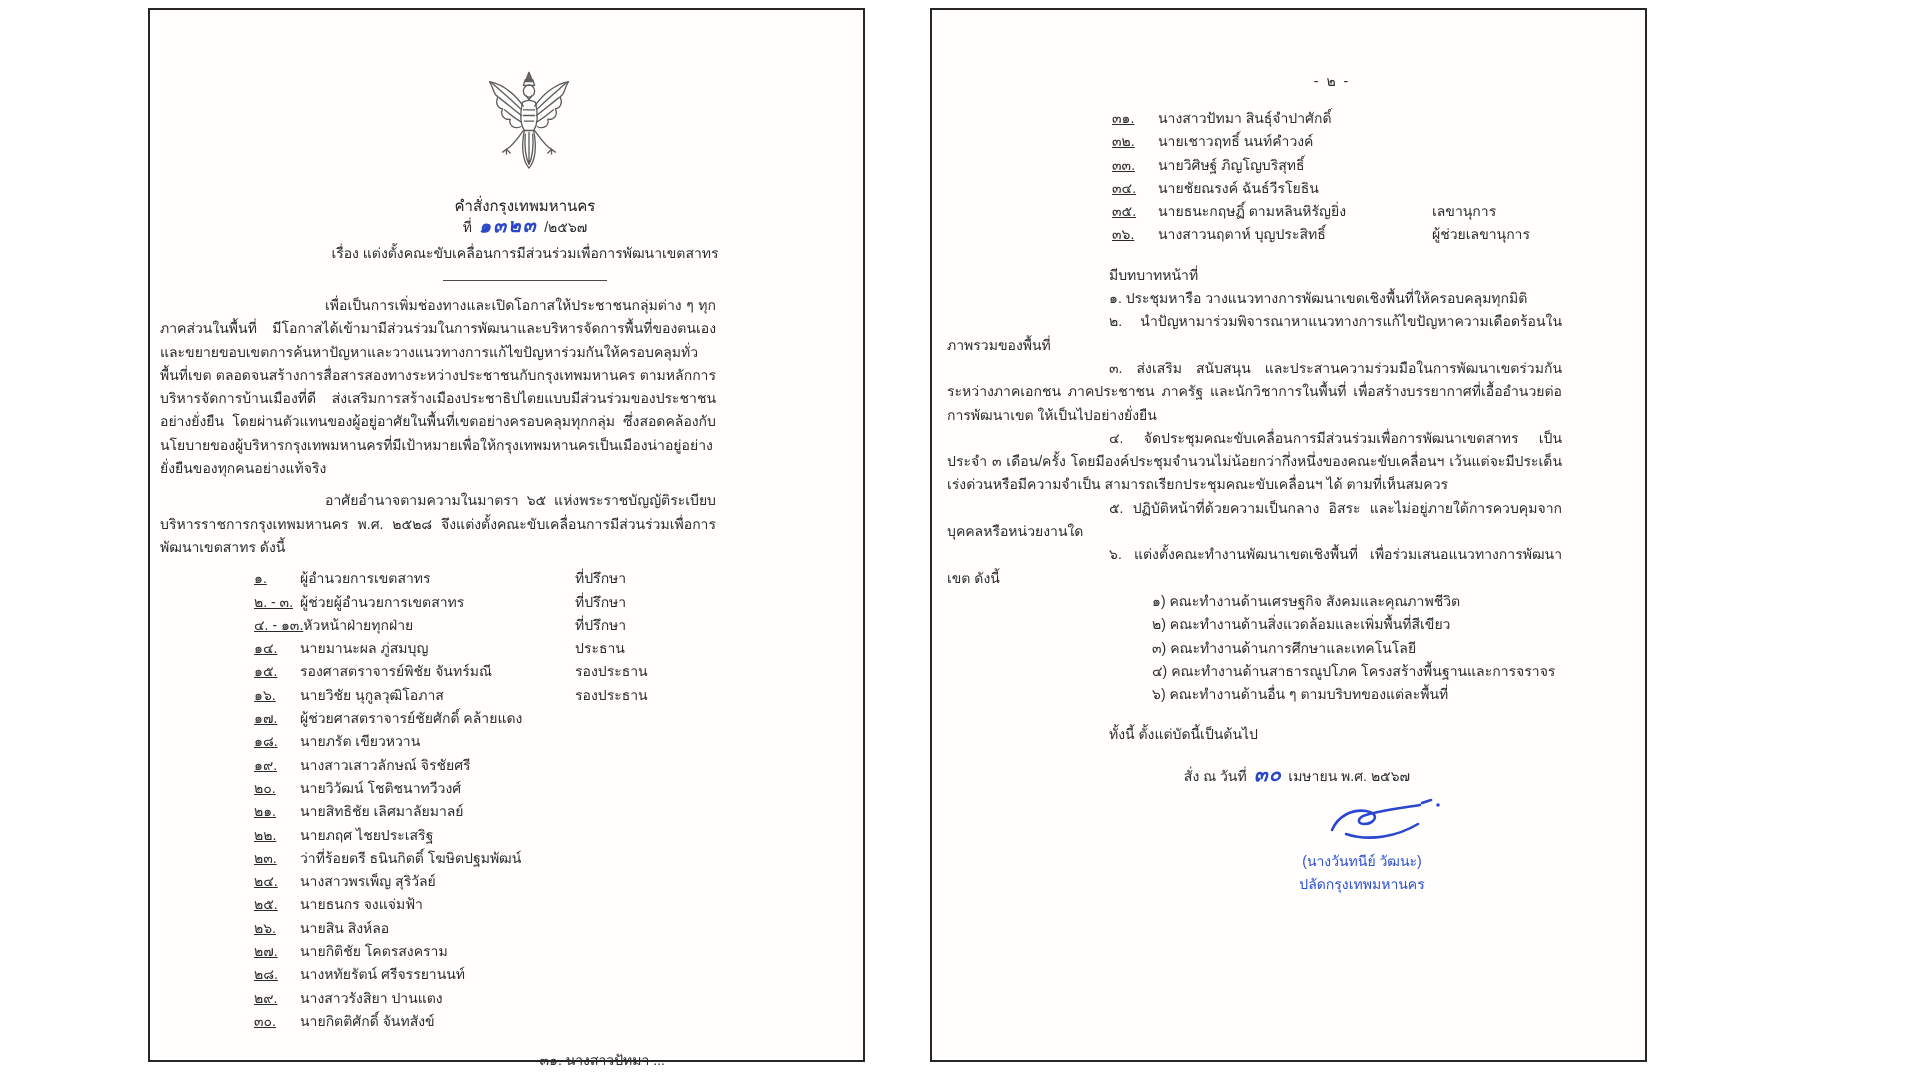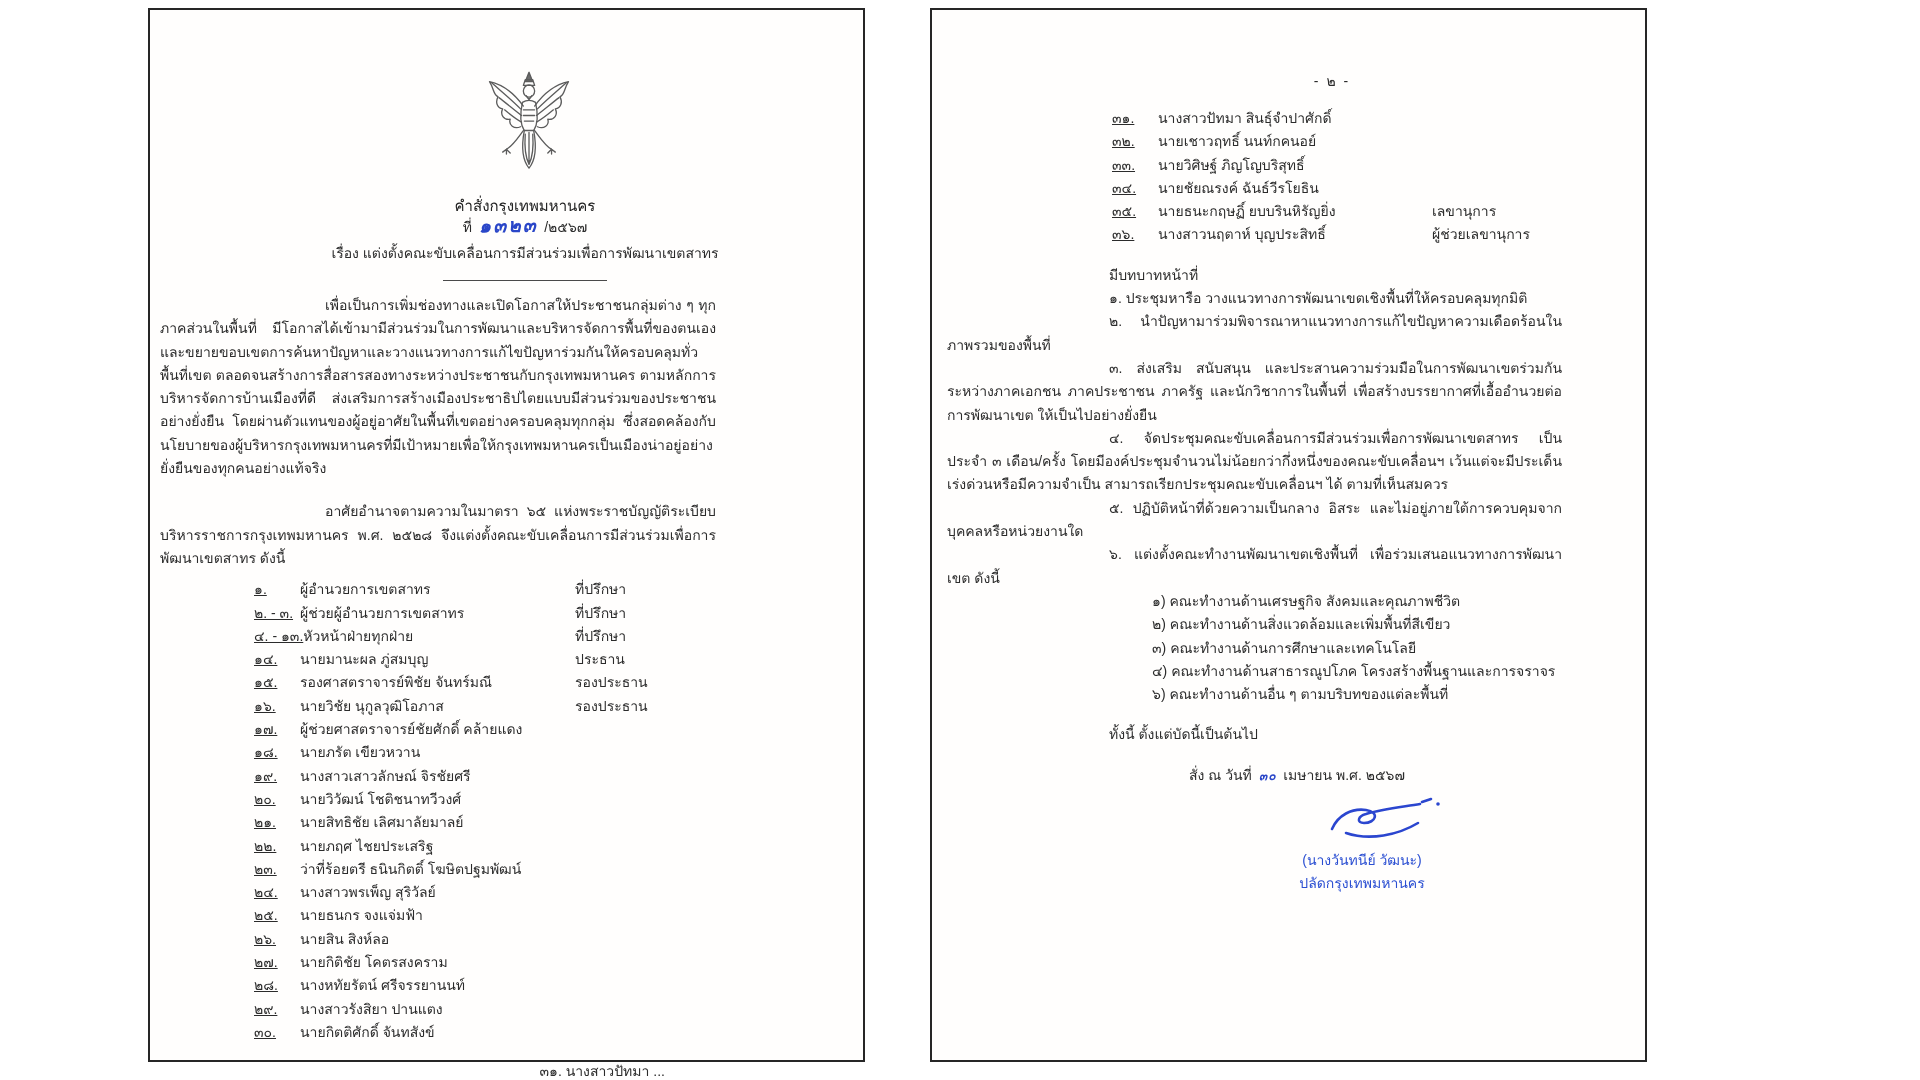--- a/index.html
+++ b/index.html
@@ -24,26 +24,26 @@
   .emblem { position: absolute; left: 332px; top: 59px; width: 94px; height: 108px; }
   .hdr { position: absolute; left: 75px; width: 600px; text-align: center; white-space: nowrap; }
   #p1-title   { top: 184px; font-size: 15px; color: #222; }
   #p1-number  { top: 206px; }
   #p1-subject { top: 232px; }
   .hand {
     color: #2a46c8; font-size: 19px; letter-spacing: 2px;
     font-style: italic; font-weight: bold; line-height: 20px;
     display: inline-block; transform: rotate(-1deg); padding: 0 3px;
   }
-  .hand-sm { font-size: 12px; letter-spacing: 1px; font-style: italic; }
+  .hand-sm { font-size: 20px; letter-spacing: 1px; font-style: italic; }
   .divider { position: absolute; left: 293px; top: 270px; width: 164px; border-top: 1.5px solid #4a4a4a; }
 
   .p1-body { position: absolute; left: 10px; top: 284px; width: 556px; }
   .para { margin: 0; text-indent: 165px; text-align: justify; }
-  .para2 { margin-top: 20px; }
+  .para2 { margin-top: 9px; }
 
   .members { margin-top: 8px; margin-left: 94px; }
   .mrow { position: relative; white-space: nowrap; }
   .mno { display: inline-block; min-width: 46px; text-decoration: underline; }
   .mname { }
   .mrole { position: absolute; left: 321px; top: 0; }
   #page2 .members { margin-top: 0; margin-left: 165px; }
   #page2 .mrole { left: 320px; }
 
   .cont-note { margin-top: 16px; text-align: right; padding-right: 51px; }
@@ -220,36 +220,36 @@
     <div class="p2-body">
 
       <div class="members">
 
           <div class="mrow">
             <span class="mno">๓๑.</span><span class="mname">นางสาวปัทมา  สินธุ์จำปาศักดิ์</span>
             <span class="mrole"></span>
           </div>
 
           <div class="mrow">
-            <span class="mno">๓๒.</span><span class="mname">นายเชาวฤทธิ์  นนท์กคนอย์</span>
+            <span class="mno">๓๒.</span><span class="mname">นายเชาวฤทธิ์  นนท์คำวงค์</span>
             <span class="mrole"></span>
           </div>
 
           <div class="mrow">
             <span class="mno">๓๓.</span><span class="mname">นายวิศิษฐ์  ภิญโญบริสุทธิ์</span>
             <span class="mrole"></span>
           </div>
 
           <div class="mrow">
             <span class="mno">๓๔.</span><span class="mname">นายชัยณรงค์  ฉันธ์วีรโยธิน</span>
             <span class="mrole"></span>
           </div>
 
           <div class="mrow">
-            <span class="mno">๓๕.</span><span class="mname">นายธนะกฤษฏิ์  ยบบรินหิรัญยิ่ง</span>
+            <span class="mno">๓๕.</span><span class="mname">นายธนะกฤษฏิ์  ตามหลินหิรัญยิ่ง</span>
             <span class="mrole">เลขานุการ</span>
           </div>
 
           <div class="mrow">
             <span class="mno">๓๖.</span><span class="mname">นางสาวนฤตาห์  บุญประสิทธิ์</span>
             <span class="mrole">ผู้ช่วยเลขานุการ</span>
           </div>
         </div>
 
       <div class="duties-header">มีบทบาทหน้าที่</div>

